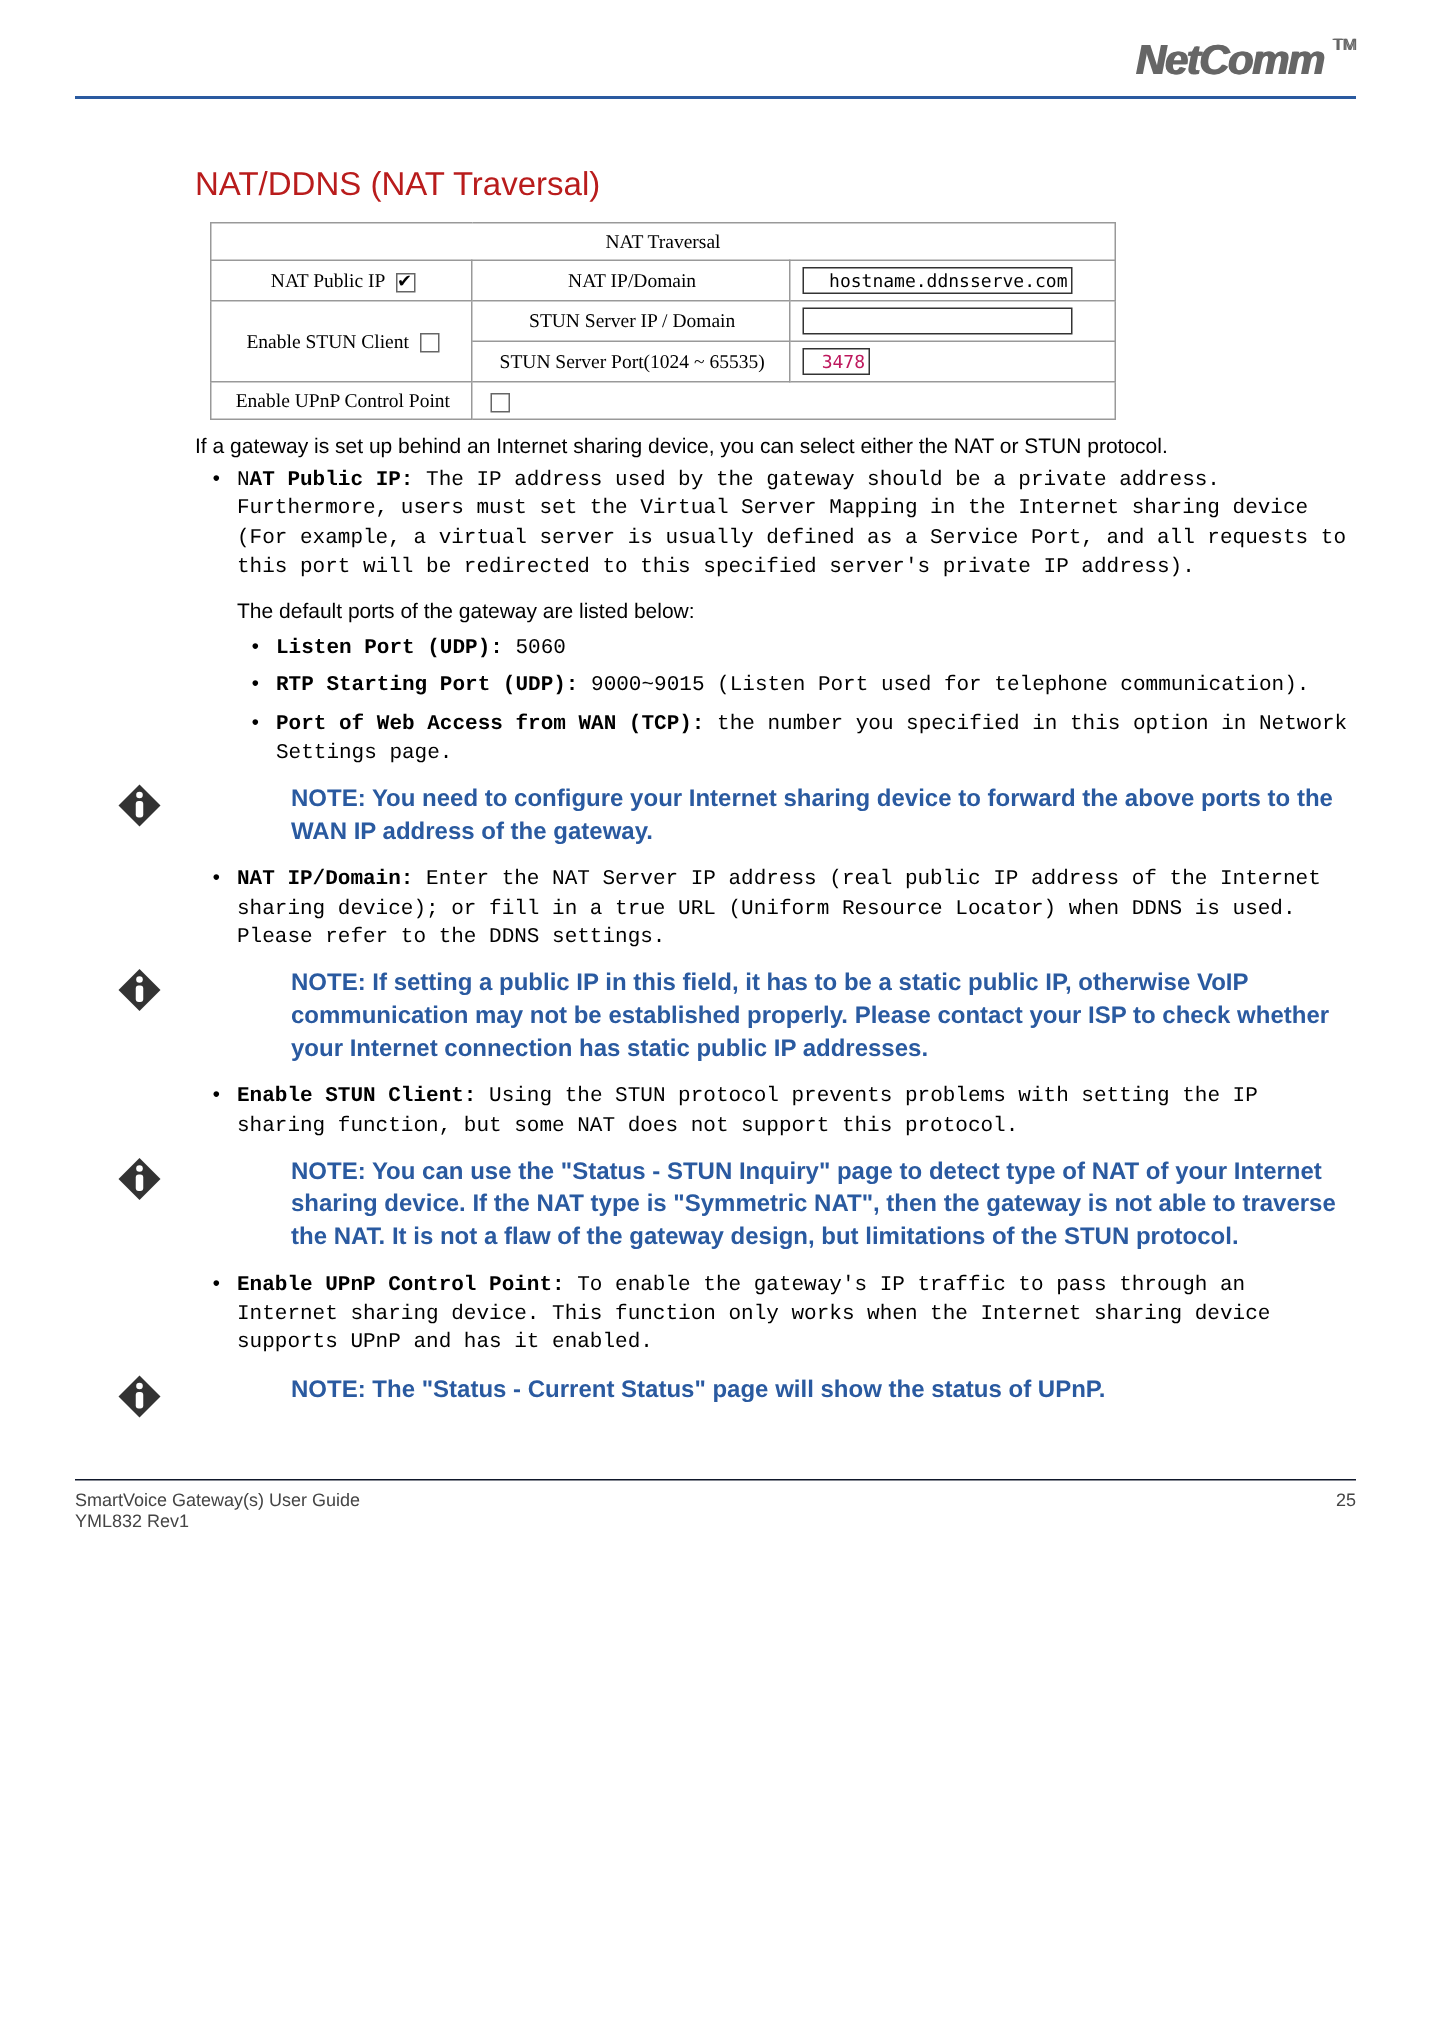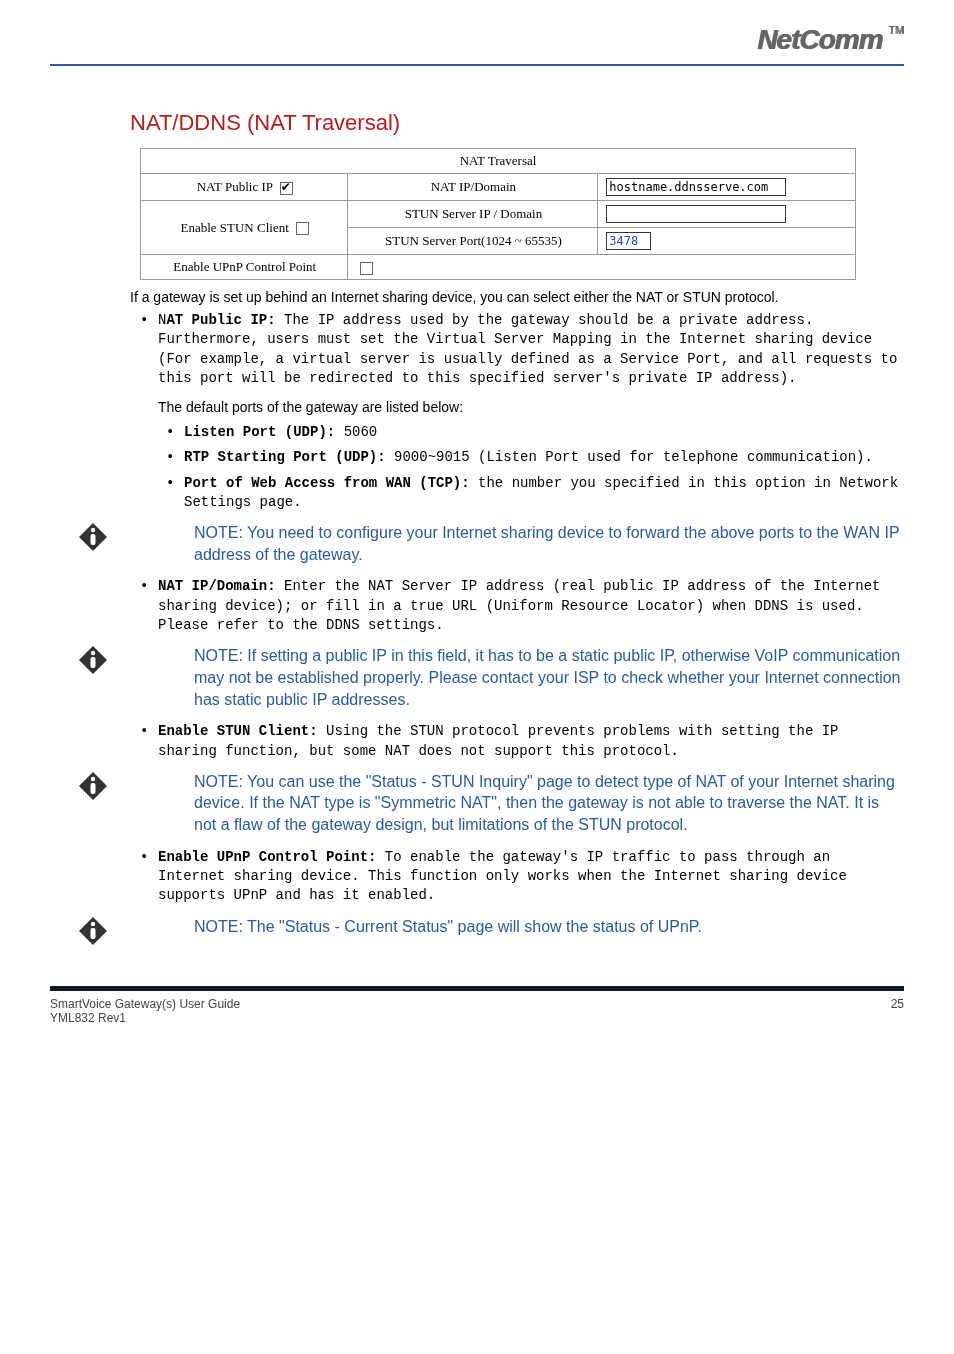--- a/index.html
+++ b/index.html
@@ -45,21 +45,21 @@
   }
   h2.section-heading {
     color: #b91c1c;
     font-weight: normal;
     font-size: 22px;
     margin-bottom: 12px;
     margin-top: 44px;
   }
   .config-table {
     border-collapse: collapse;
-    width: 716px;
+    width: 604px;
     margin-left: 10px;
     margin-bottom: 0;
     border: 1px solid #999;
   }
   .config-table td, .config-table th {
     border: 1px solid #999;
     padding: 4px 8px;
     font-family: "Times New Roman", serif;
     font-size: 13px;
     vertical-align: middle;
@@ -78,24 +78,25 @@
     padding-right: 6px;
     white-space: nowrap;
   }
   .config-table input[type="text"] {
     border: 1px solid #333;
     font-family: monospace, "Courier New";
     font-size: 12px;
     padding: 1px 2px;
     width: 180px;
     height: 18px;
+    text-align: right;
   }
   .config-table input.disabled {
     background: #fff;
-    color: #1d4ed8;
+    color: #be185d;
     width: 45px;
   }
   .config-table input.small-empty {
     width: 180px;
   }
   .checkbox {
     display: inline-block;
     width: 13px;
     height: 13px;
     border: 1px solid #666;
@@ -140,38 +141,39 @@
     margin-bottom: 10px;
   }
   .sub-para {
     margin: 8px 0 6px 28px;
     line-height: 1.35;
   }
   .note-block {
     display: flex;
     align-items: flex-start;
     margin: 10px 0 12px -52px;
+    font-weight: bold;
   }
   .note-icon {
     flex-shrink: 0;
     width: 30px;
     height: 30px;
     margin-right: 86px;
     position: relative;
   }
   .note-icon svg { display: block; }
   .note-text {
     color: #2a5aa0;
     font-size: 16px;
     line-height: 1.35;
     flex: 1;
   }
   .footer {
     margin-top: 40px;
-    border-top: 5px solid #0f172a;
+    border-top: 1px solid #0f172a;
     padding-top: 6px;
     display: flex;
     justify-content: space-between;
     font-size: 12px;
     color: #444;
   }
   .footer .right { text-align: left; }
 </style>
 </head>
 <body>

